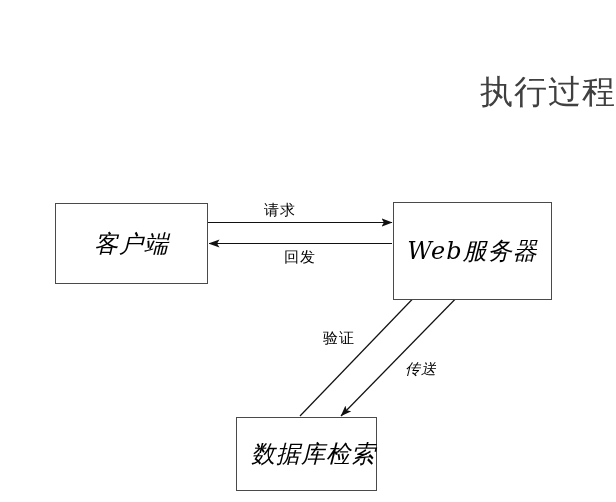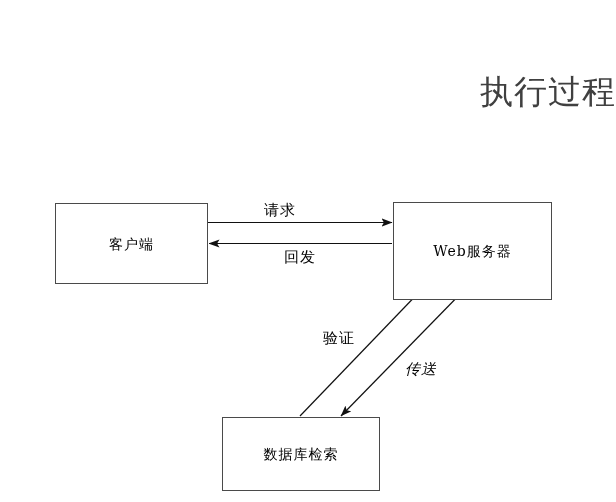--- a/index.html
+++ b/index.html
@@ -36,42 +36,44 @@
     box-sizing: border-box;
     border: 1px solid #4a4a4a;
     background: #ffffff;
     display: flex;
     align-items: center;
     justify-content: center;
     color: #000000;
     white-space: nowrap;
   }
   .node .node-label {
-    font-size: 14px;
+    font-size: 24px;
     line-height: 24px;
     letter-spacing: 1px;
+    font-style: italic;
   }
 
   #node-client {
     left: 55px;
     top: 203px;
     width: 153px;
     height: 81px;
   }
   #node-webserver {
     left: 393px;
     top: 202px;
     width: 159px;
     height: 98px;
   }
   #node-database {
-    left: 222px;
+    left: 236px;
     top: 417px;
-    width: 158px;
+    width: 141px;
     height: 74px;
+    justify-content: flex-end;
   }
 
   
   #edges {
     position: absolute;
     left: 0;
     top: 0;
     width: 616px;
     height: 502px;
     pointer-events: none;

